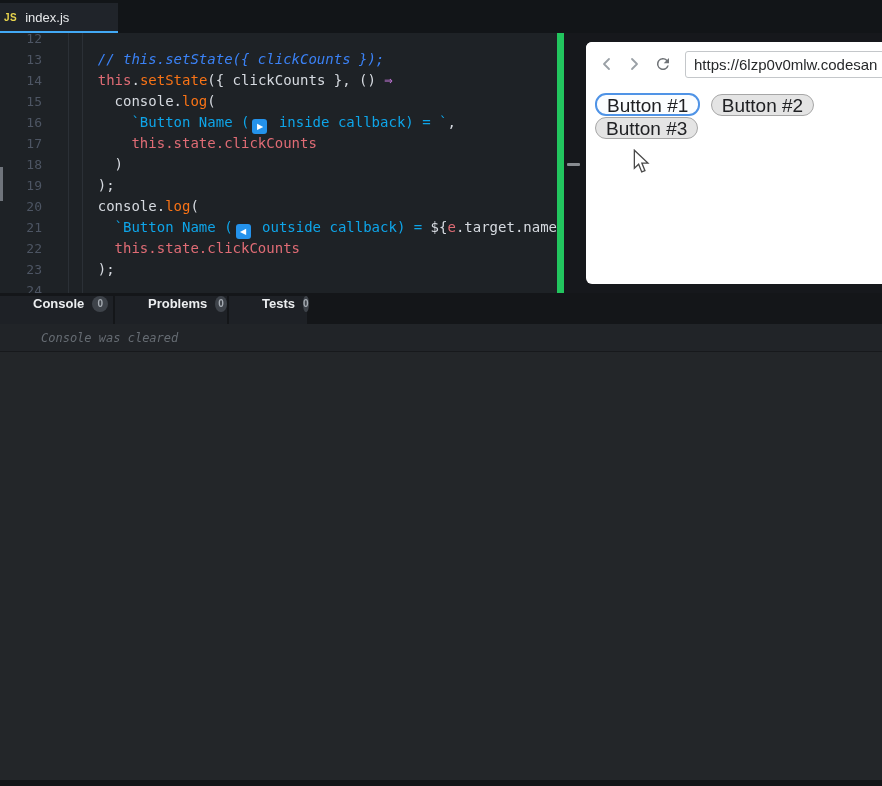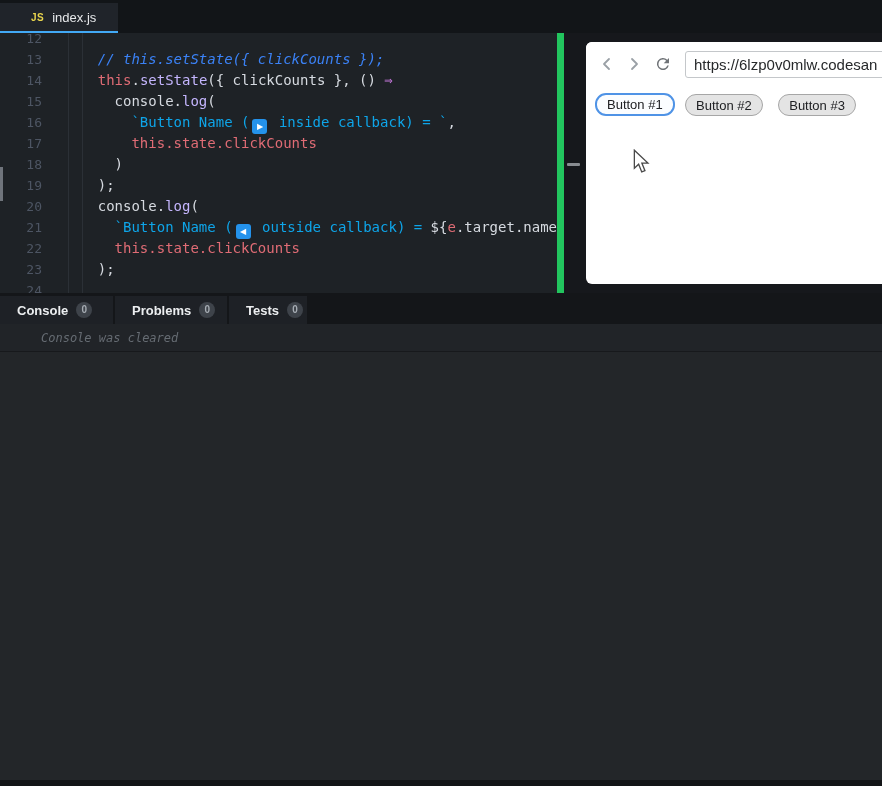--- a/index.html
+++ b/index.html
@@ -3,40 +3,40 @@
 <meta charset="utf-8">
 <style>
   * { box-sizing: border-box; margin: 0; padding: 0; }
   html,body { width: 882px; height: 786px; background:#17191d; overflow:hidden; }
   body { font-family:"Liberation Sans", sans-serif; }
   #canvas { position:relative; width:882px; height:786px; background:#17191d; overflow:hidden; }
 
   
   .topbar { position:absolute; left:0; top:0; width:882px; height:33px; background:#121518; }
   .file-tab { position:absolute; left:0; top:3px; width:118px; height:28px; background:#20242a;
-              display:flex; align-items:center; padding-left:31px; cursor:pointer; }
+              display:flex; align-items:center; padding-left:4px; cursor:pointer; }
   .file-tab .jsicon { color:#e8d44d; font-weight:700; font-size:10px; letter-spacing:0.5px; margin-right:8px; }
   .file-tab .tablabel { color:#e6e8ea; font-size:13px; }
   .tab-underline { position:absolute; left:0; top:31px; width:118px; height:2px; background:#42a9f5; }
 
   
   .editor { position:absolute; left:0; top:33px; width:557px; height:260px; background:#1e2226; overflow:hidden; }
   .indent-guide { position:absolute; top:0; bottom:0; width:1px; background:#2b3036; }
   .guide-a { left:68px; } .guide-b { left:82px; }
   .scroll-indicator { position:absolute; left:0; top:134px; width:3px; height:34px; background:#6f747b; }
   .code-lines { position:absolute; left:0; top:-5px; right:0; }
   .code-line { display:flex; height:21px; line-height:21px; }
   .ln { width:42px; text-align:right; color:#4d5563; font-family:"DejaVu Sans Mono", monospace;
         font-size:13px; flex:0 0 42px; user-select:none; }
   .code-text { white-space:pre; font-family:"DejaVu Sans Mono", monospace; font-size:14px;
                margin-left:22px; color:#d6dae0; }
   .tk-pl { color:#d6dae0; }
   .tk-cm { color:#3b82f6; font-style:italic; }
   .tk-kw { color:#e06c75; }
-  .tk-fn { color:#c4b5fd; }
+  .tk-fn { color:#f97316; }
   .tk-st { color:#0ea5e9; }
   .tk-ar { color:#c678dd; }
   .emoji { display:inline-block; width:15px; height:15px; border-radius:3px; background:#2492eb;
            color:#ffffff; font-size:8px; line-height:15px; text-align:center; vertical-align:-2px;
            margin:0 3px; font-family:"DejaVu Sans", sans-serif; }
 
   
   .rightzone { position:absolute; left:557px; top:33px; width:325px; height:260px; background:#16181c;
                border-left:7px solid #22c55e; }
   .resize-handle { position:absolute; left:3px; top:130px; width:13px; height:3px; background:#888c91;
@@ -44,31 +44,31 @@
 
   
   .browser { position:absolute; left:22px; top:9px; width:303px; height:242px; background:#ffffff;
              border-radius:6px 0 0 6px; overflow:hidden; }
   .navrow { height:44px; display:flex; align-items:center; padding-left:14px; background:#ffffff; }
   .navbtn { border:none; background:transparent; padding:0; margin-right:13px; cursor:pointer;
             display:flex; align-items:center; }
   .url-input { height:27px; width:240px; border:1px solid #c4c7ca; border-radius:3px; padding:0 8px;
                font-size:15px; color:#27292b; font-family:"Liberation Sans", sans-serif; background:#fff; outline:none; }
   .content { padding:7px 0 0 9px; position:relative; }
-  .pbtn { height:23px; font-size:13px; color:#202124; font-family:"Liberation Sans", sans-serif;
+  .pbtn { height:23px; font-size:19px; color:#202124; font-family:"Liberation Sans", sans-serif;
           border-radius:11px; padding:0 10px; cursor:pointer; vertical-align:top; }
   .pbtn.focused { background:#fbfdff; border:2px solid #4f93e6; margin-right:6px; }
   .pbtn.plain { background:#e4e4e4; border:1px solid #a6a6a6; margin-right:11px; margin-top:1px; height:22px; }
   .cursor { position:absolute; left:47px; top:63px; pointer-events:none; }
 
   
   .console-section { position:absolute; left:0; top:293px; width:882px; height:493px;
                      display:flex; flex-direction:column; background:#232629; }
   .ctabs { height:31px; background:#141619; display:flex; align-items:flex-end; flex:0 0 31px; }
-  .ctab { height:28px; background:#1e2126; display:flex; align-items:center; padding-left:17px;
+  .ctab { height:28px; background:#1e2126; display:flex; align-items:flex-start; padding-left:33px;
           margin-right:2px; cursor:pointer; }
   .ctab .clabel { color:#eceef0; font-size:13px; font-weight:700; }
   .badge { width:16px; height:16px; border-radius:50%; background:#3e434a; color:#a6acb3;
            font-size:10px; font-weight:700; line-height:16px; text-align:center; margin-left:8px; }
   .cmsg { height:27px; background:#212428; display:flex; align-items:center; padding-left:41px; flex:0 0 27px; }
   .cmsg span { color:#666c73; font-size:12px; font-style:italic; font-family:"DejaVu Sans Mono", monospace; }
   .cdivider { height:1px; background:#17191c; flex:0 0 1px; }
   .cbody { flex:1 1 auto; background:#232629; }
   .cbottom { height:6px; background:#131517; flex:0 0 6px; }
 </style>

